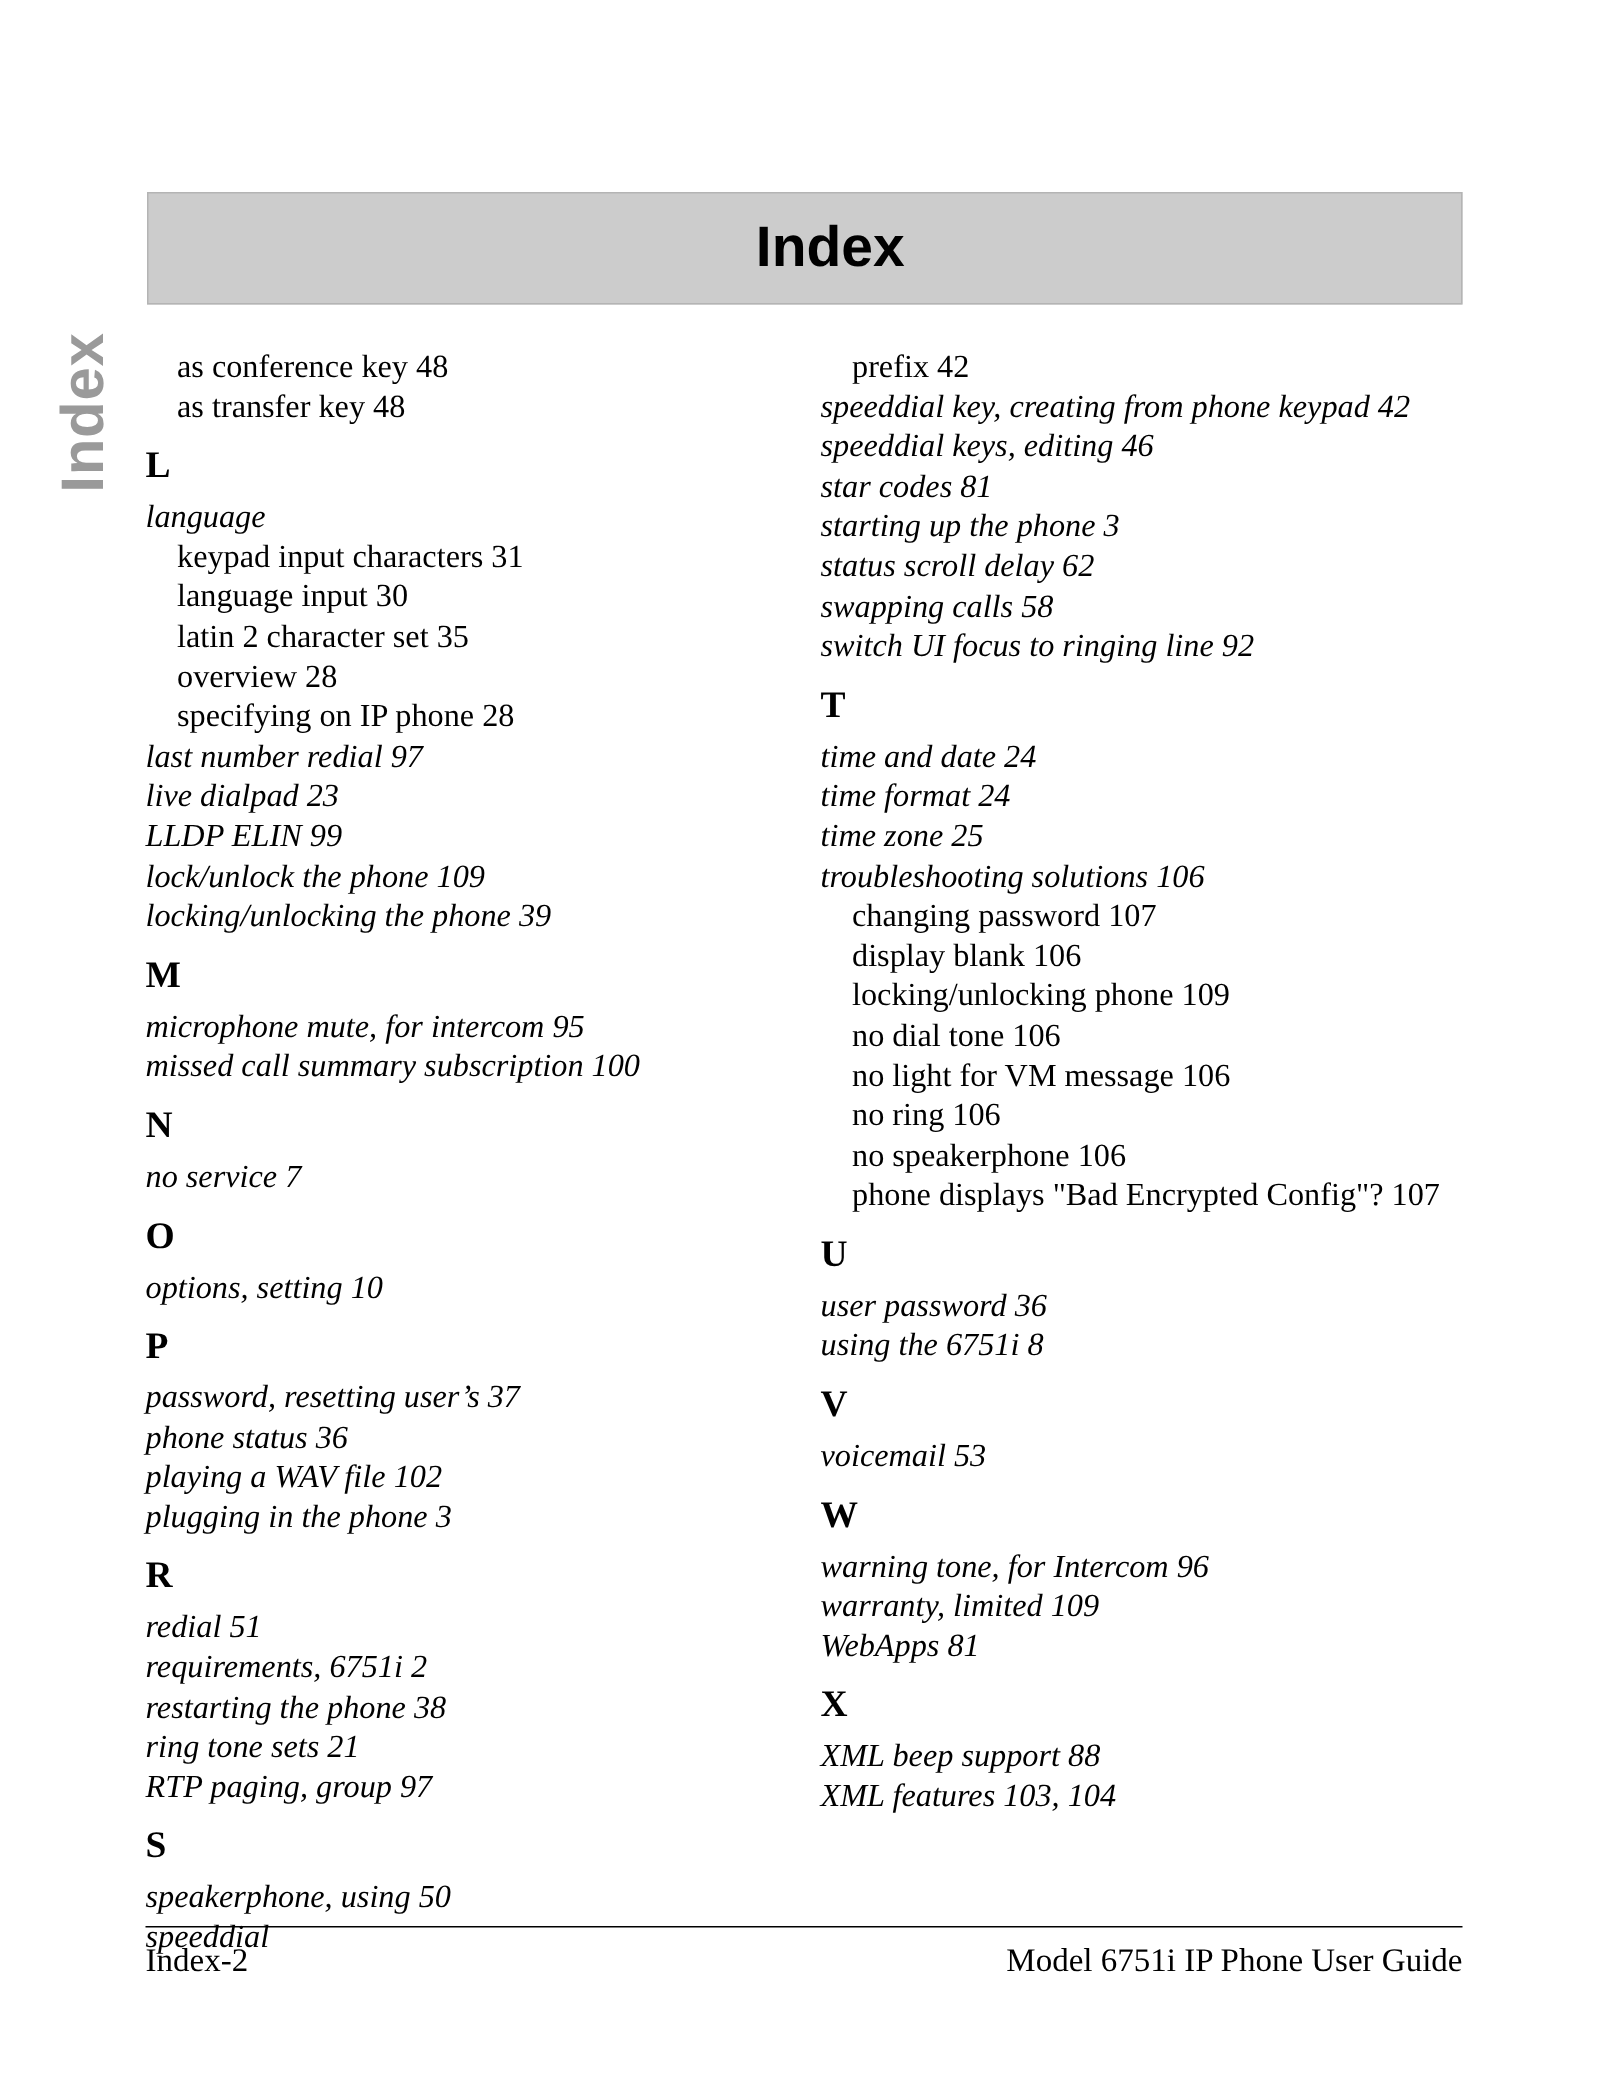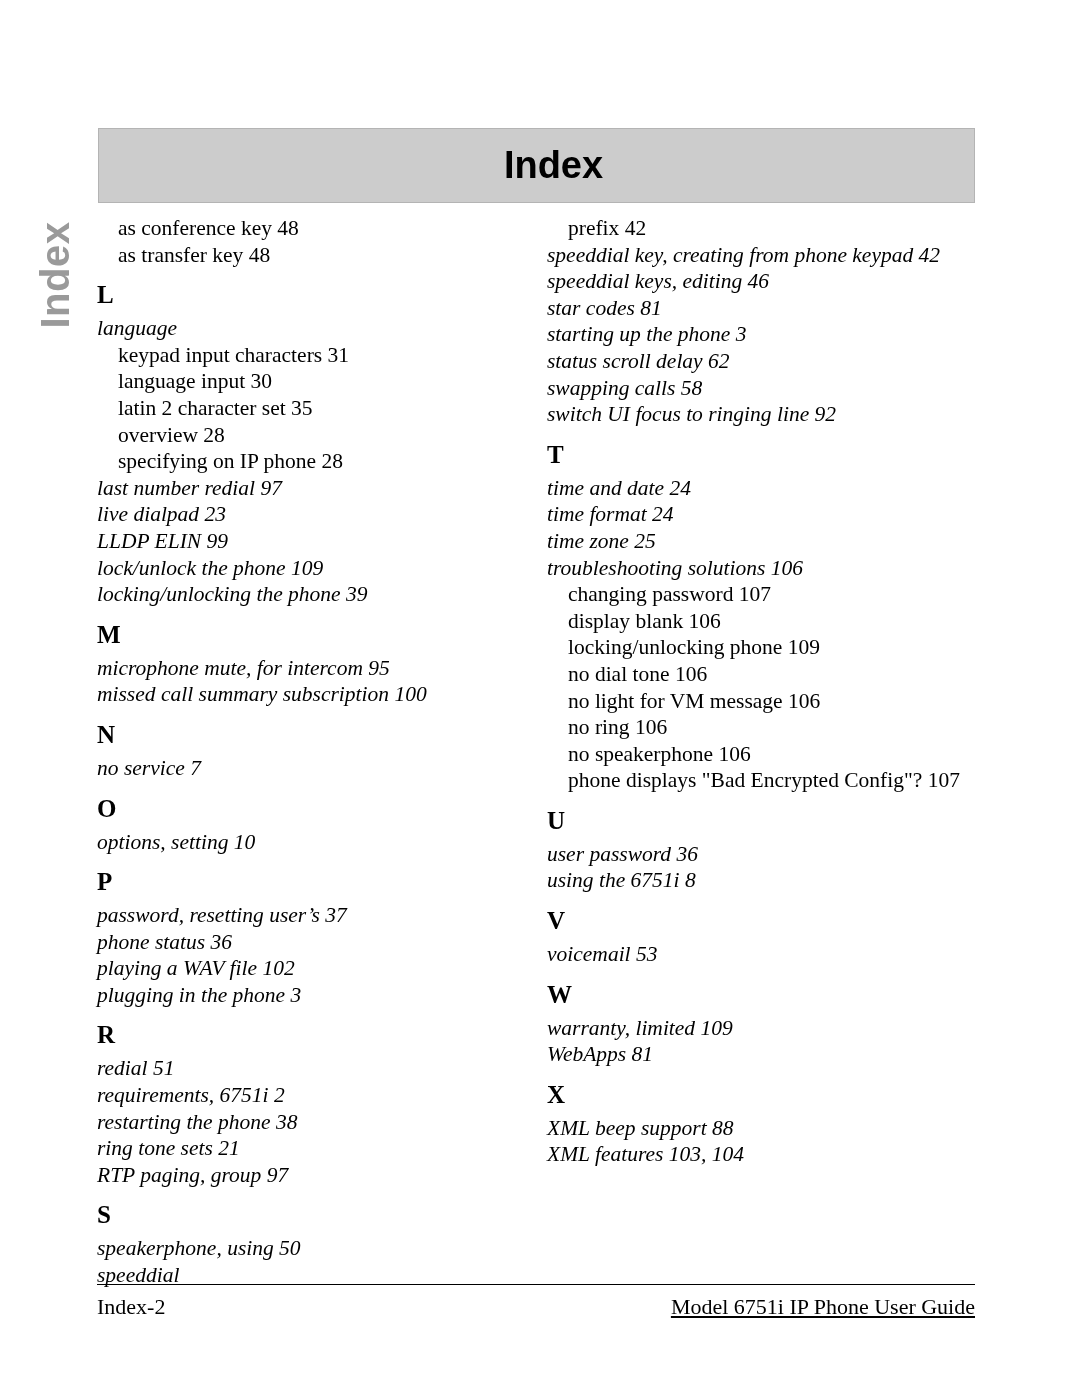--- a/index.html
+++ b/index.html
@@ -76,21 +76,21 @@
 
   
   .columns {
     position: absolute;
     left: 0px;
     top: 215px;
     width: 1080px;
   }
   .col {
     position: absolute;
-    top: 0;
+    top: 16px;
     width: 430px;
   }
   .col-left  { left: 97px; }
   .col-right { left: 547px; }
 
   .entry {
     font-size: 21.5px;
     line-height: 26.6px;
     white-space: nowrap;
   }
@@ -119,21 +119,21 @@
     left: 97px;
     top: 1292px;
     width: 878px;
     display: flex;
     justify-content: space-between;
     align-items: baseline;
     font-size: 22px;
     line-height: 30px;
   }
   .footer-left  { text-align: left; }
-  .footer-right { text-align: right; text-decoration: underline; }
+  .footer-right { text-align: right; }
 </style>
 </head>
 <body>
 
 <div class="page">
 
   <div class="side-tab">
     <div class="side-tab-text">Index</div>
   </div>
 
@@ -200,20 +200,21 @@
         <div class="entry lvl2">no light for VM message 106</div>
         <div class="entry lvl2">no ring 106</div>
         <div class="entry lvl2">no speakerphone 106</div>
         <div class="entry lvl2">phone displays "Bad Encrypted Config"? 107</div>
         <div class="letter">U</div>
         <div class="entry lvl1">user password 36</div>
         <div class="entry lvl1">using the 6751i 8</div>
         <div class="letter">V</div>
         <div class="entry lvl1">voicemail 53</div>
         <div class="letter">W</div>
+        <div class="entry lvl1">warning tone, for Intercom 96</div>
         <div class="entry lvl1">warranty, limited 109</div>
         <div class="entry lvl1">WebApps 81</div>
         <div class="letter">X</div>
         <div class="entry lvl1">XML beep support 88</div>
         <div class="entry lvl1">XML features 103, 104</div>
       </div>
   </div>
 
   <div class="footer-rule"></div>
   <div class="footer">

